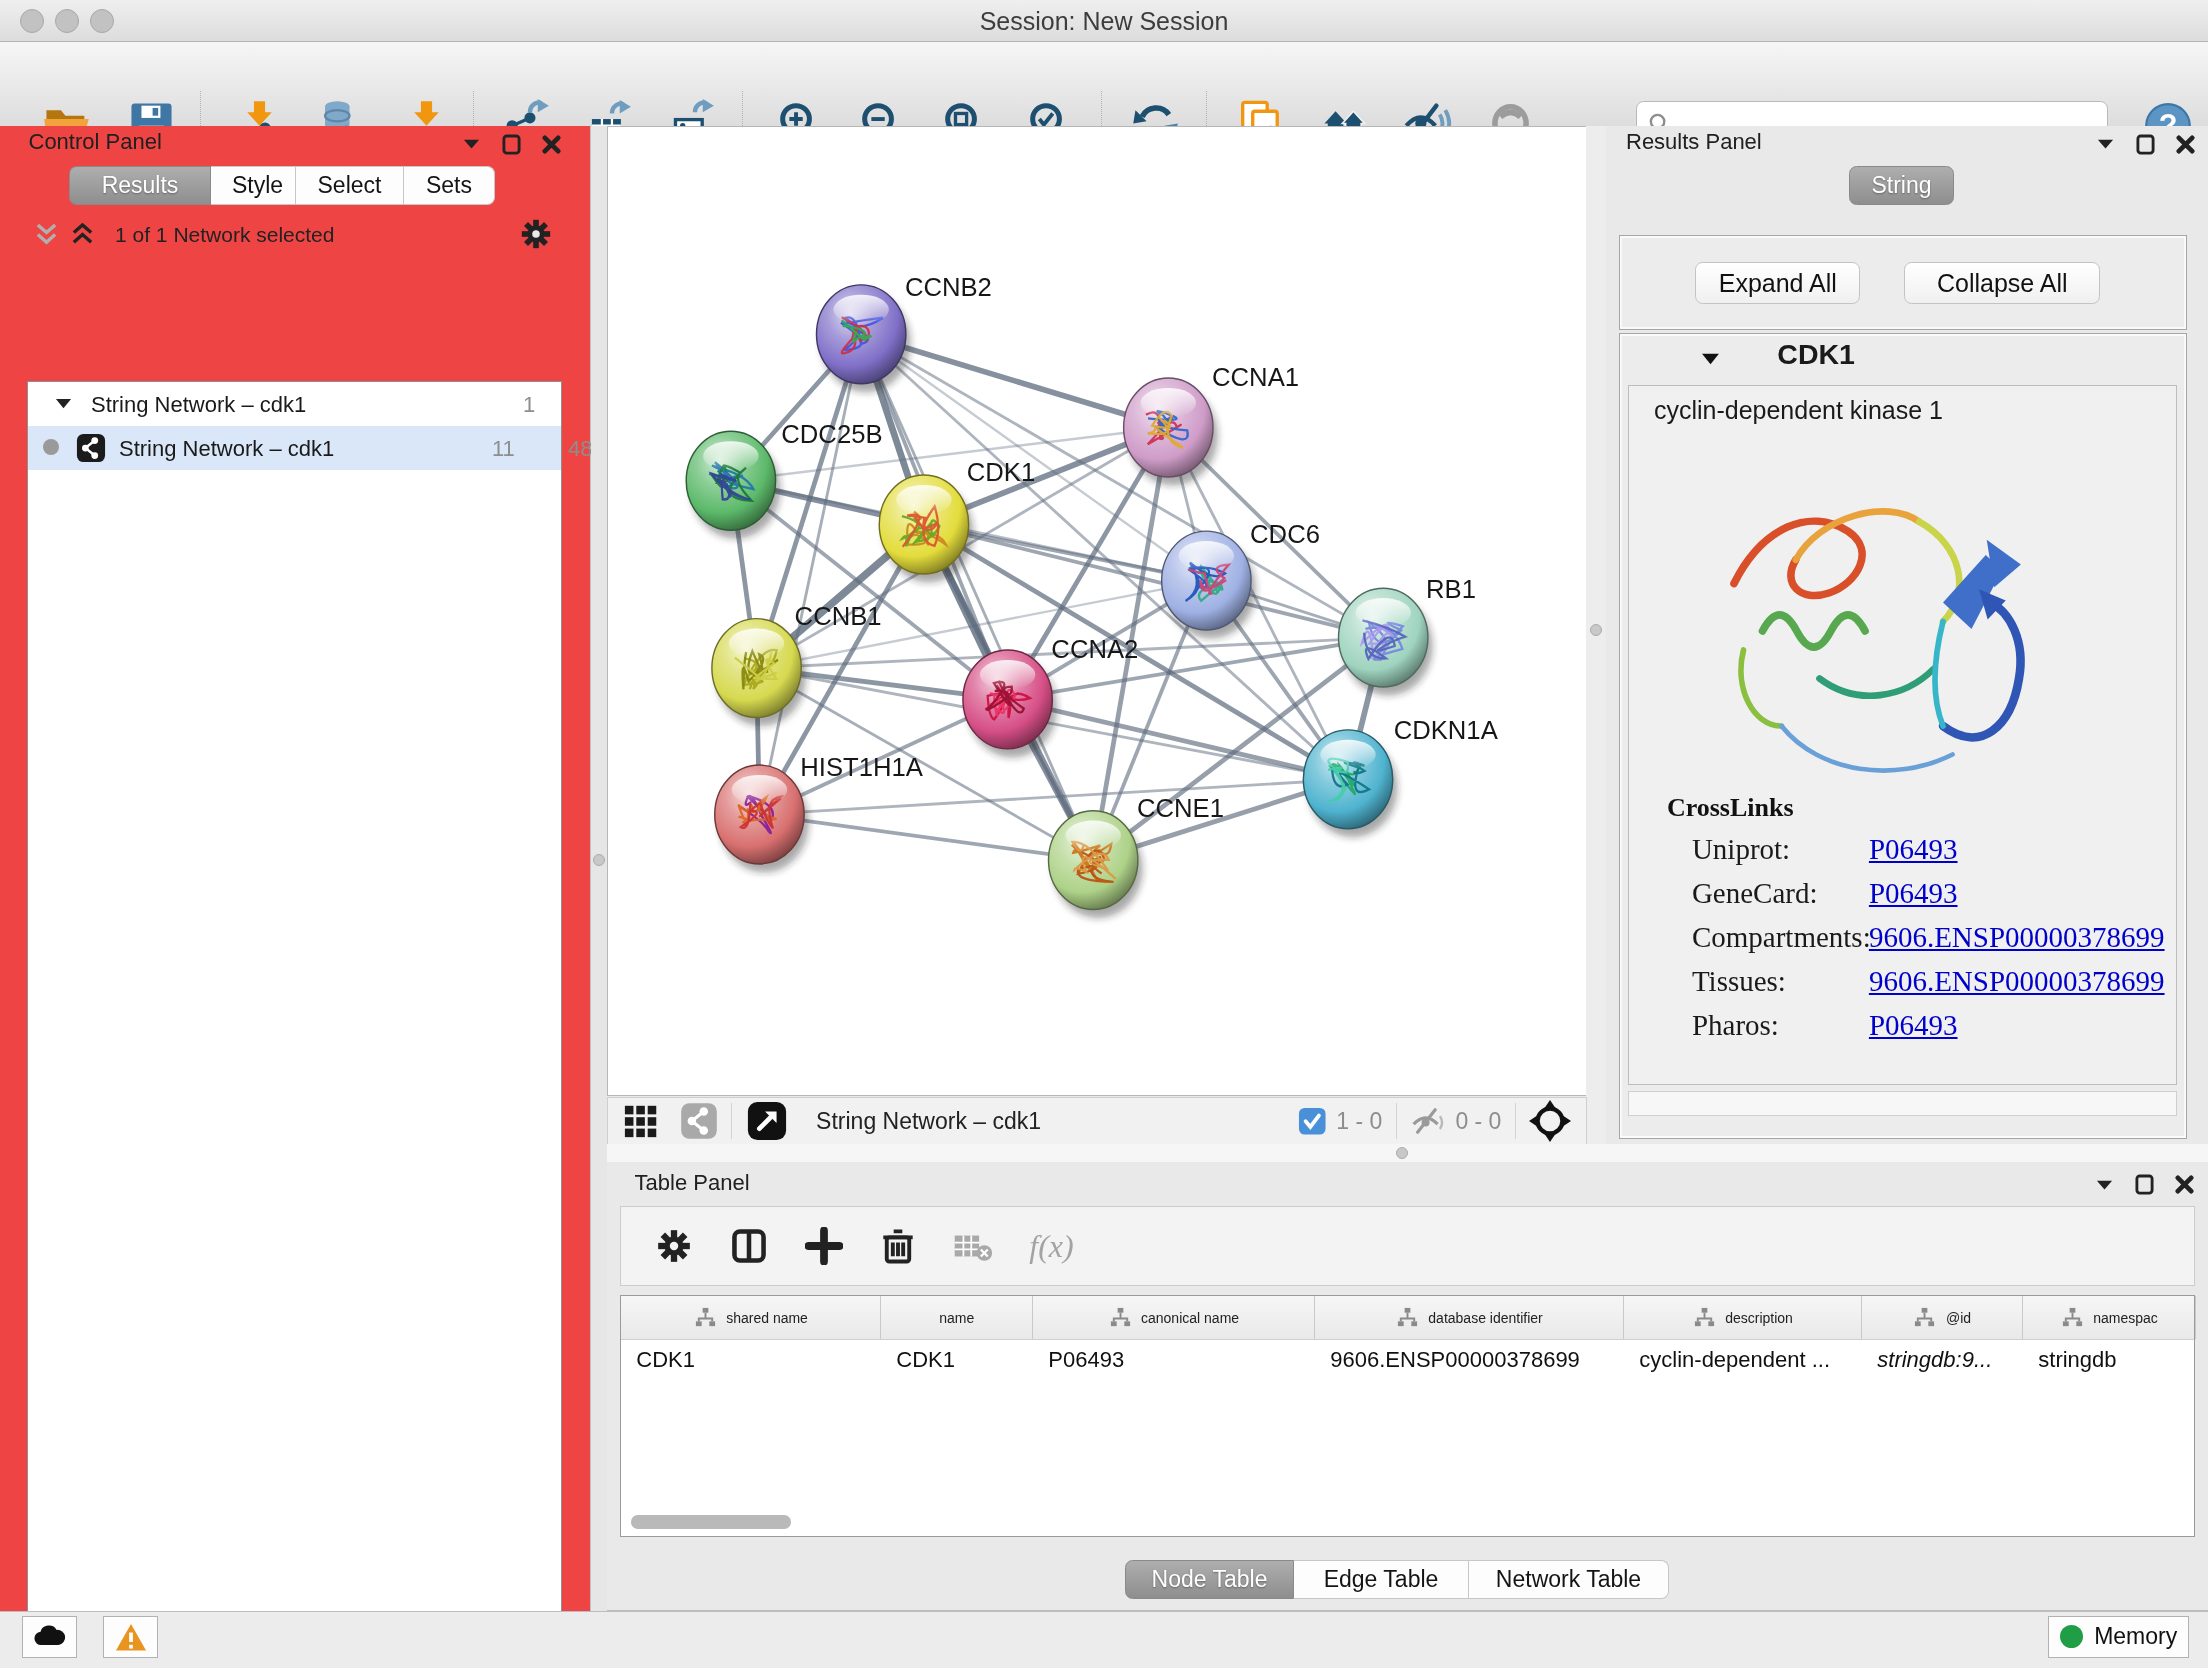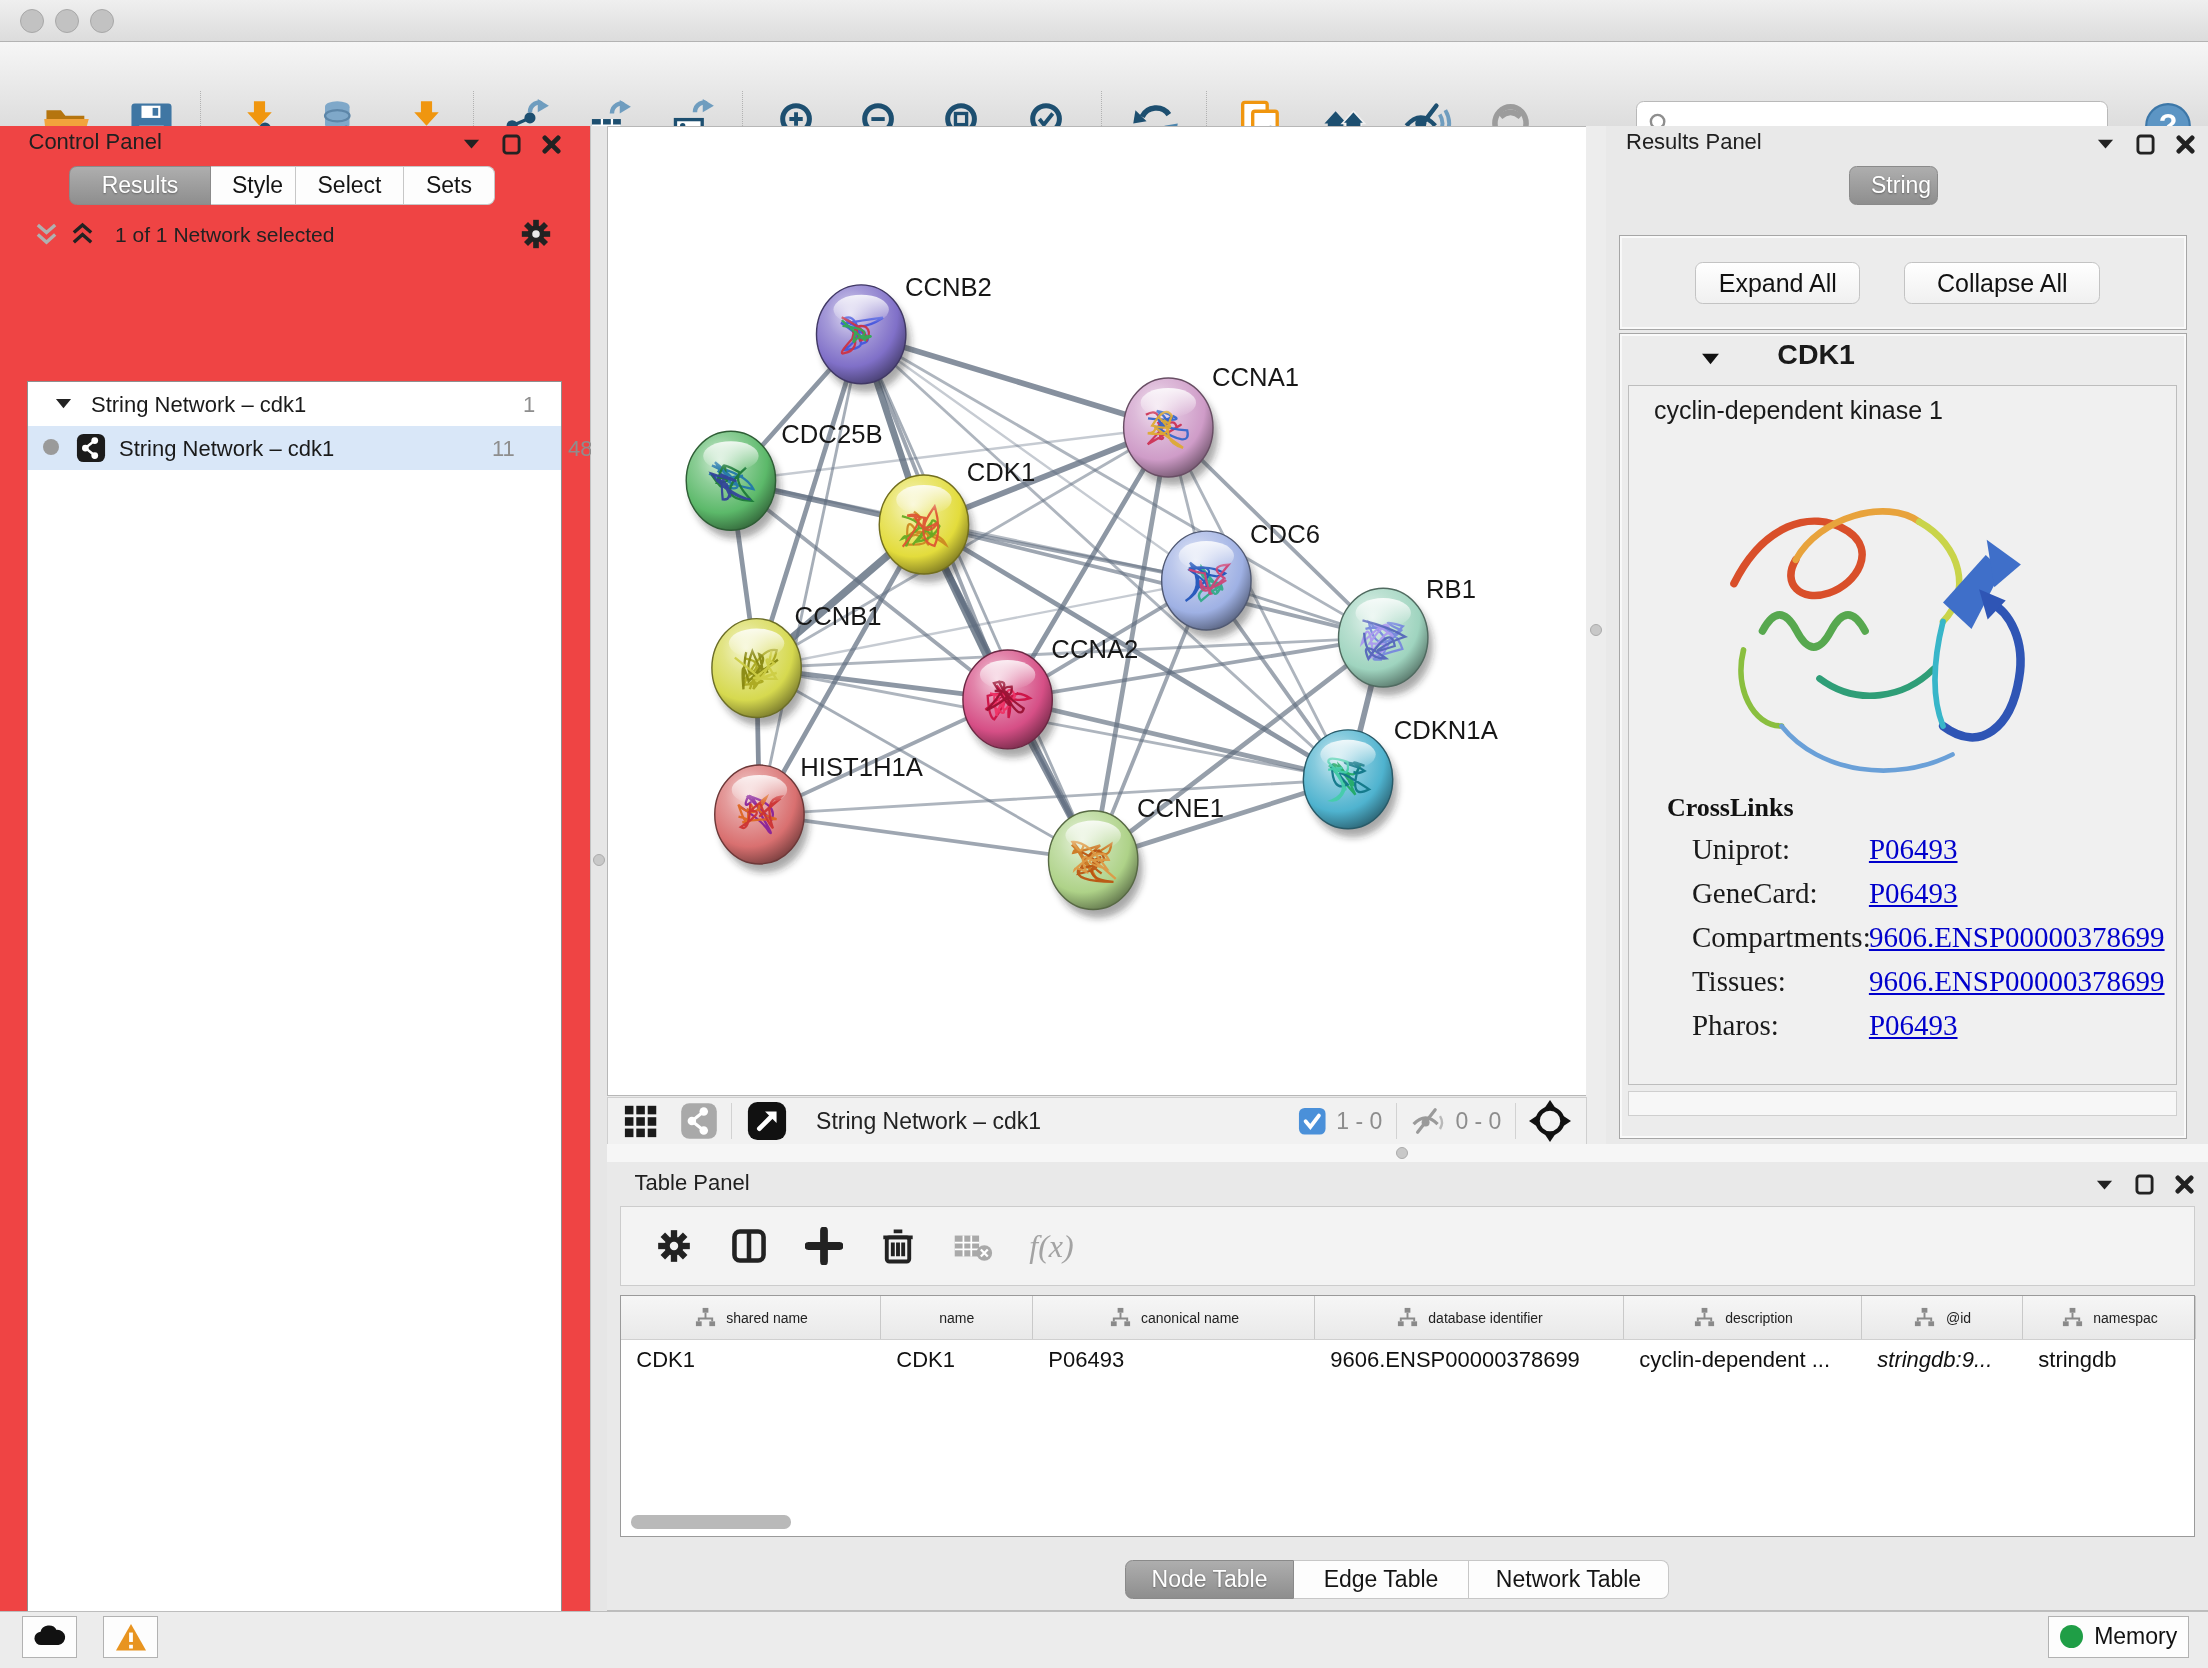--- a/index.html
+++ b/index.html
@@ -102,20 +102,21 @@
 
   svg { display:block; }
 </style>
 </head>
 <body>
 
 <div class="abs titlebar">
   <div class="traffic" style="left:20px"></div>
   <div class="traffic" style="left:55px"></div>
   <div class="traffic" style="left:90px"></div>
+  <div class="win-title">Session: New Session</div>
 </div>
 
 <div class="abs toolbar">
   <div class="tsep" style="left:200px"></div>
   <div class="tsep" style="left:473px"></div>
   <div class="tsep" style="left:742px"></div>
   <div class="tsep" style="left:1101px"></div>
   <div class="tsep" style="left:1206px"></div>
 
   <div class="tbtn" style="left:40px">
@@ -647,21 +648,21 @@
       </svg>
     <svg width="19" height="21" viewBox="0 0 20 22">
         <rect x="2" y="2" width="16" height="18" rx="3" fill="none" stroke="#222" stroke-width="3"></rect>
       </svg>
     <svg width="19" height="19" viewBox="0 0 20 20">
         <path d="M3,3 L17,17 M17,3 L3,17" stroke="#222" stroke-width="5" stroke-linecap="round"></path>
       </svg>
   </div>
 
   <div class="abs" style="left:243px;top:40px">
-    <div class="tab only sel" style="width:89px;">String</div>
+    <div class="tab only sel" style="width:105px;text-align:center">String</div>
   </div>
 
   <div class="rbox" style="top:109px;height:95px">
     <div class="btn" style="left:75px;top:26px;width:165px">Expand All</div>
     <div class="btn" style="left:284px;top:26px;width:196px">Collapse All</div>
   </div>
 
   <div class="rbox" style="top:207px;height:806px">
     <svg class="abs" style="left:80px;top:17px" width="21" height="15" viewBox="0 0 22 16">
         <polygon points="2,3 20,3 11,14" fill="#111"></polygon>

